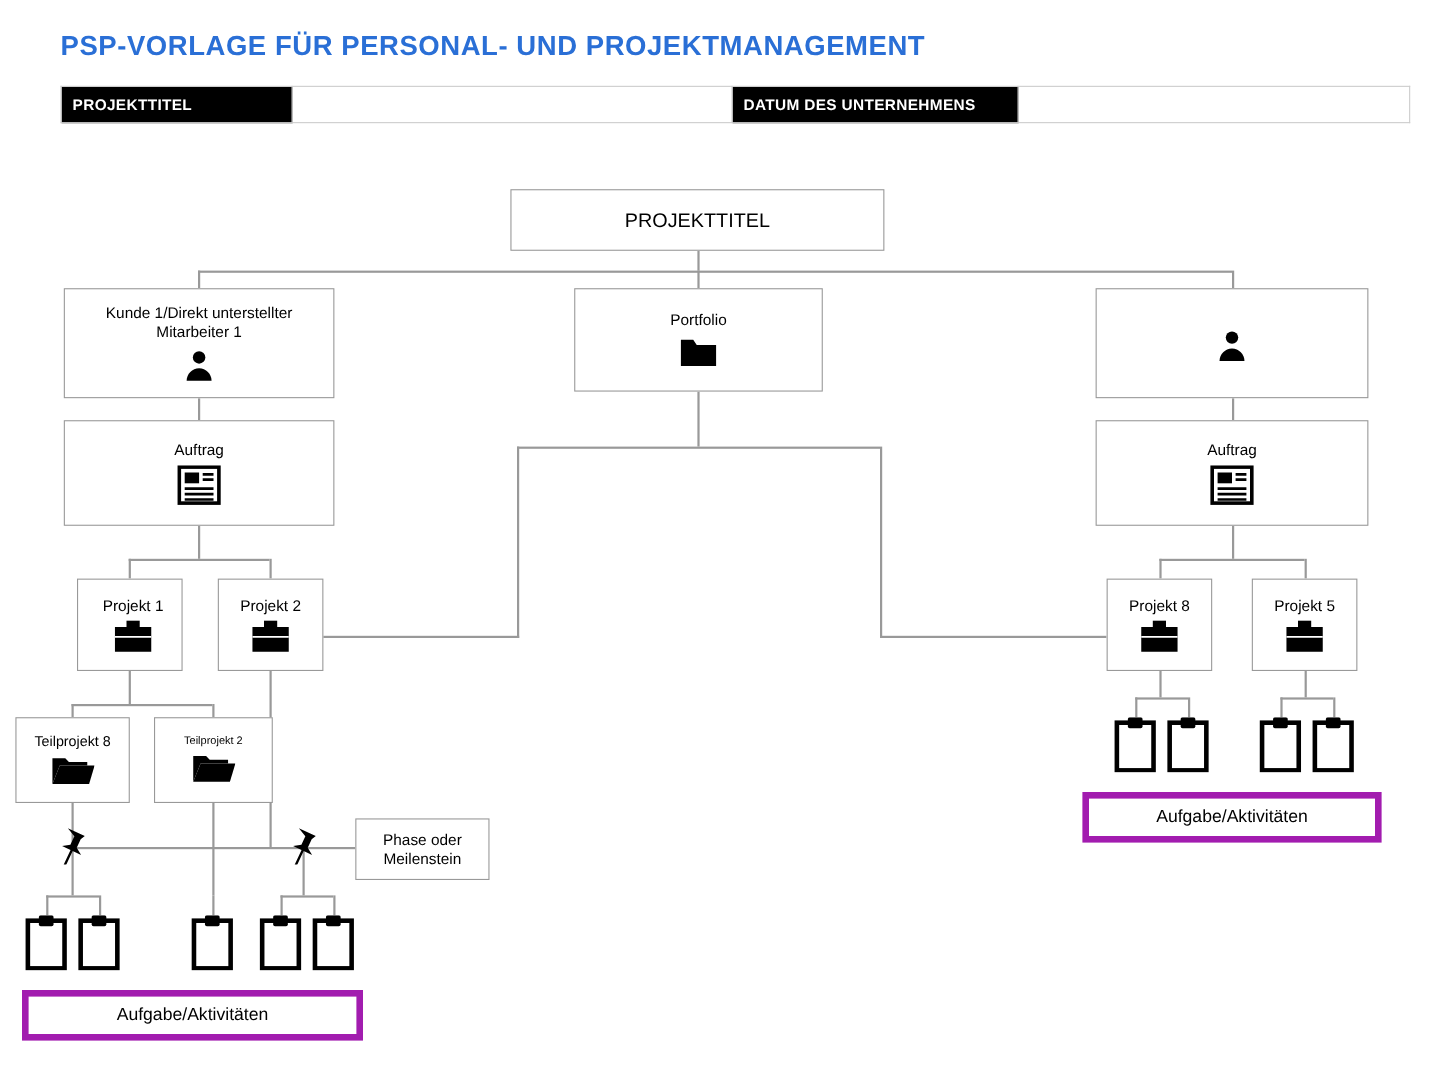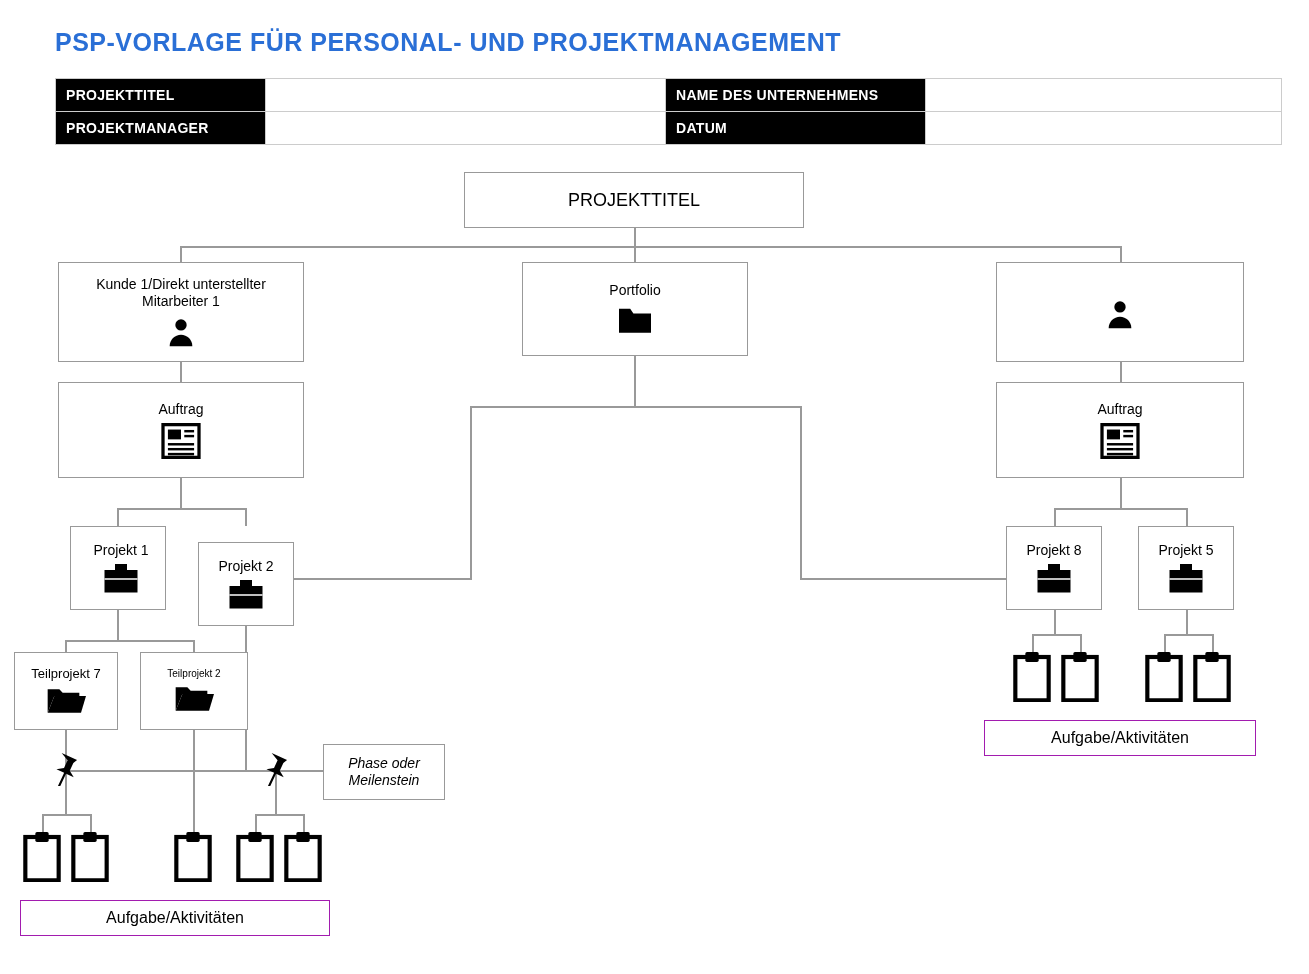--- a/index.html
+++ b/index.html
@@ -35,21 +35,21 @@
     display: flex;
     flex-direction: column;
     align-items: center;
     justify-content: center;
     padding: 4px 6px;
     line-height: 1.25;
   }
   .node .lbl { display: block; }
   .caption {
     position: absolute;
-    border: 1px solid #a21caf;
+    border: 6px solid #a21caf;
     background: #fff;
     text-align: center;
     font-size: 16px;
     padding: 8px 20px;
   }
   
   .ln { position: absolute; background: #999; }
   .lnh { height: 2px; }
   .lnv { width: 2px; }
   
@@ -61,27 +61,21 @@
 </head>
 <body>
 
 <div class="title">PSP-VORLAGE FÜR PERSONAL- UND PROJEKTMANAGEMENT</div>
 
 <table class="hdr">
   <tbody>
       <tr>
     <td class="lbl">PROJEKTTITEL</td>
     <td class="val" style="width:400px"></td>
-    <td class="lbl" style="width:260px">NAME DES UNTERNEHMENS</td>
-    <td class="val"></td>
-  </tr>
-  <tr>
-    <td class="lbl">PROJEKTMANAGER</td>
-    <td class="val"></td>
-    <td class="lbl">DATUM</td>
+    <td class="lbl" style="width:260px">DATUM DES UNTERNEHMENS</td>
     <td class="val"></td>
   </tr>
 </tbody>
   </table>
 
 <div class="ln lnv" style="left:634px; top:228px; height:18px"></div>
 
 <div class="ln lnh" style="left:180px; top:246px; width:940px"></div>
 
 <div class="ln lnv" style="left:180px; top:246px; height:16px"></div>
@@ -208,21 +202,21 @@
 <div class="node" style="left:70px; top:526px; width:96px; height:84px;padding-left:12px;">
   <span class="lbl">Projekt 1</span>
   <span class="ic">
     <svg width="36" height="30" viewBox="0 0 24 20">
         <rect x="8" y="0" width="8" height="4" fill="#000"></rect>
         <rect x="1" y="4" width="22" height="15" fill="#000"></rect>
         <line x1="1" y1="10" x2="23" y2="10" stroke="#fff" stroke-width="1"></line>
       </svg>
   </span>
 </div>
-<div class="node" style="left:198px; top:526px; width:96px; height:84px;margin-top:16px;">
+<div class="node" style="left:198px; top:526px; width:96px; height:84px;">
   <span class="lbl">Projekt 2</span>
   <span class="ic">
     <svg width="36" height="30" viewBox="0 0 24 20">
         <rect x="8" y="0" width="8" height="4" fill="#000"></rect>
         <rect x="1" y="4" width="22" height="15" fill="#000"></rect>
         <line x1="1" y1="10" x2="23" y2="10" stroke="#fff" stroke-width="1"></line>
       </svg>
   </span>
 </div>
 <div class="node" style="left:1006px; top:526px; width:96px; height:84px;">
@@ -240,39 +234,39 @@
   <span class="ic">
     <svg width="36" height="30" viewBox="0 0 24 20">
         <rect x="8" y="0" width="8" height="4" fill="#000"></rect>
         <rect x="1" y="4" width="22" height="15" fill="#000"></rect>
         <line x1="1" y1="10" x2="23" y2="10" stroke="#fff" stroke-width="1"></line>
       </svg>
   </span>
 </div>
 
 <div class="node" style="left:14px; top:652px; width:104px; height:78px; font-size:13px;">
-  <span class="lbl">Teilprojekt 7</span>
+  <span class="lbl">Teilprojekt 8</span>
   <span class="ic">
     <svg width="40" height="30" viewBox="0 0 24 18">
         <path d="M1 2h7l2 2h10v2H5l-4 10z" fill="#000"></path>
         <path d="M5 6h19l-3 10H1z" fill="#000"></path>
       </svg>
   </span>
 </div>
 <div class="node" style="left:140px; top:652px; width:108px; height:78px; font-size:10px;">
   <span class="lbl">Teilprojekt 2</span>
   <span class="ic">
     <svg width="40" height="30" viewBox="0 0 24 18">
         <path d="M1 2h7l2 2h10v2H5l-4 10z" fill="#000"></path>
         <path d="M5 6h19l-3 10H1z" fill="#000"></path>
       </svg>
   </span>
 </div>
 
-<div class="node" style="left:323px; top:744px; width:122px; height:56px; font-size:14px;font-style:italic;">
+<div class="node" style="left:323px; top:744px; width:122px; height:56px; font-size:14px;">
   <span class="lbl">Phase oder Meilenstein</span>
 </div>
 
 <div class="pin" style="left:46px; top:750px;">
   <svg width="36" height="36" viewBox="0 0 24 24">
       <path d="M14 2l8 8-3 1-4 4 1 5-4-4-7 7-1-1 7-7-4-4 5 1 4-4z" fill="#000" transform="rotate(-20 12 12)"></path>
     </svg>
 </div>
 <div class="pin" style="left:256px; top:750px;">
   <svg width="36" height="36" viewBox="0 0 24 24">

